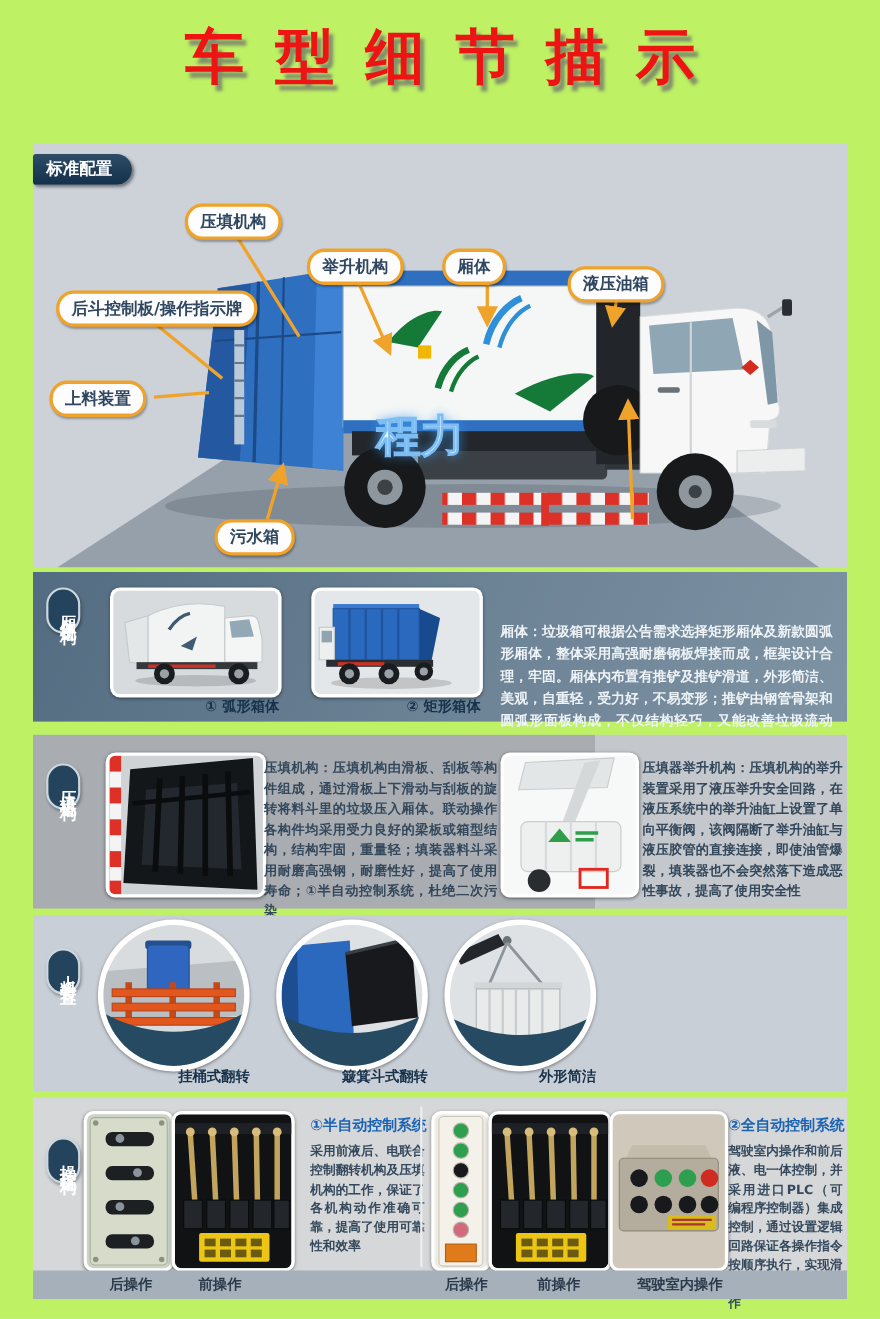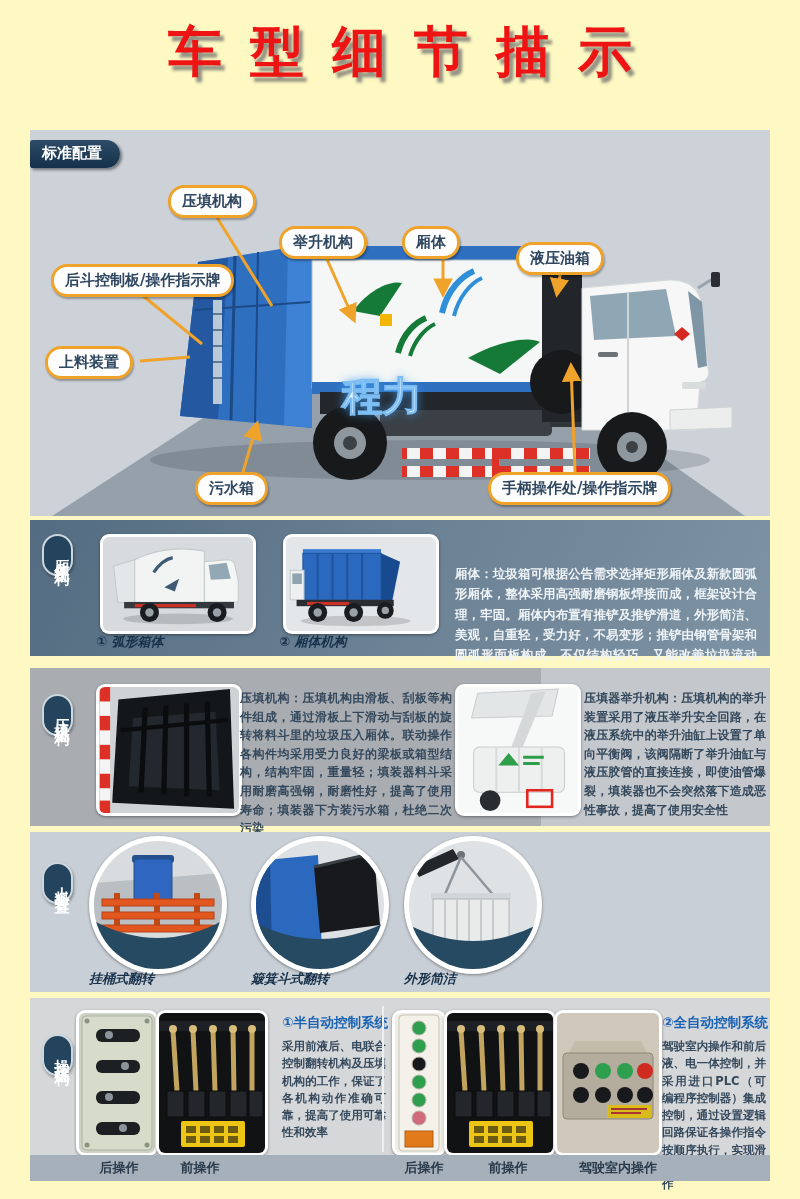--- a/index.html
+++ b/index.html
@@ -1,16 +1,16 @@
 <!DOCTYPE html>
 <html><head>
 <meta charset="utf-8">
 <style>
   html,body{margin:0;padding:0;}
-  .page{position:relative;width:800px;height:1199px;background:#fef9c3;overflow:hidden;
+  .page{position:relative;width:800px;height:1199px;background:#bef264;overflow:hidden;
         font-family:"DejaVu Sans","Liberation Sans",sans-serif;}
   .main-title{position:absolute;top:16px;left:0;width:100%;text-align:center;
         font-size:54px;font-weight:900;color:#ee1414;letter-spacing:28px;text-indent:28px;
         text-shadow:4px 5px 3px rgba(110,110,110,.75);white-space:nowrap;}
   .sec{position:absolute;left:30px;width:740px;}
   #sec1{top:130px;height:386px;background:#cdd2d9;}
   #sec2{top:520px;height:136px;background:linear-gradient(115deg,#536c81,#6d8396 55%,#7e93a3);}
   #sec3{top:668px;height:158px;background:linear-gradient(to right,#a9adb2 0 69%,#c4c8cc 69%);}
   #sec4{top:832px;height:160px;background:#c9cfd6;}
   #sec5{top:998px;height:183px;background:#d6d7d9;}
@@ -23,21 +23,21 @@
   .co-press{left:138px;top:55px;} .co-lift{left:249px;top:96px;} .co-box{left:372px;top:96px;}
   .co-oil{left:486px;top:96px;margin-top:16px;} .co-rear{left:21px;top:134px;} .co-load{left:15px;top:216px;}
   .co-sewage{left:165px;top:342px;} .co-handle{left:458px;top:342px;}
   .scene{position:absolute;left:0;top:0;width:740px;height:386px;}
   .capsule{position:absolute;left:12px;width:27px;background:#24445e;border:2px solid #ccd7de;
         border-radius:17px;color:#fff;font-weight:bold;font-size:15px;writing-mode:vertical-rl;
         text-orientation:upright;letter-spacing:4px;text-align:center;padding:11px 0;
         box-shadow:1px 2px 3px rgba(0,0,0,.35);}
   .card{position:absolute;background:#fff;border-radius:9px;padding:3px;box-shadow:0 1px 3px rgba(0,0,0,.4);}
   .card svg{display:block;border-radius:6px;width:100%;height:100%;}
-  .cap{position:absolute;font-size:13px;font-weight:bold;color:#17314b;text-align:left;font-style:italic;}
+  .cap{position:absolute;font-size:13px;font-weight:bold;color:#17314b;text-align:right;}
   .para{position:absolute;font-size:12px;line-height:1.55;color:#34485c;font-weight:600;text-align:justify;}
   #sec2 .para{color:#eef3f7;font-size:12.5px;line-height:1.62;margin-top:32px;}
   .ctl-head{font-size:13.5px;font-weight:bold;color:#1a63b4;white-space:nowrap;margin-bottom:6px;}
   .ctl-text{font-size:11.5px;line-height:1.5;color:#35495d;font-weight:600;text-align:justify;}
   .ctl-block{position:absolute;}
   .vdiv{position:absolute;left:352px;top:8px;width:2px;height:146px;background:#eceeef;}
   .footer-strip{position:absolute;left:0;bottom:0;width:100%;height:26px;background:#a6b0ba;}
   .footer-strip span{position:absolute;top:4px;transform:translateX(-50%);font-size:13px;
         font-weight:bold;color:#2a3a4a;white-space:nowrap;text-align:right;}
 </style>
@@ -138,21 +138,20 @@
       </g>
     </svg>
     <div class="badge">标准配置</div>
     <div class="callout co-press">压填机构</div>
     <div class="callout co-lift">举升机构</div>
     <div class="callout co-box">厢体</div>
     <div class="callout co-oil">液压油箱</div>
     <div class="callout co-rear">后斗控制板/操作指示牌</div>
     <div class="callout co-load">上料装置</div>
     <div class="callout co-sewage">污水箱</div>
-    <div class="callout co-handle">手柄操作处/操作指示牌</div>
   </div>
 
   <div class="sec" id="sec2">
     <div class="capsule" style="top:14px;">厢体机构</div>
     <div class="card" style="left:70px;top:14px;width:150px;height:94px;">
       <svg viewBox="0 0 142 86" style="background:#d7dbde;">
         <ellipse cx="71" cy="76" rx="52" ry="5" fill="rgba(0,0,0,.15)"></ellipse>
         <polygon points="10,26 30,20 30,62 14,60" fill="#e3e7e8" stroke="#c5cbcd"></polygon>
         <path d="M30,20 Q60,5 96,12 L96,60 L30,62 Z" fill="#f2f4f3" stroke="#c5cbcd"></path>
         <path d="M48,32 q8,-12 18,-14" stroke="#3f5b74" stroke-width="3" fill="none"></path>
@@ -180,21 +179,21 @@
         <rect x="20" y="60" width="40" height="3" fill="#cc3126"></rect>
         <circle cx="30" cy="70" r="9" fill="#1a1d20"></circle>
           <circle cx="30" cy="70" r="4" fill="#9aa2a8"></circle>
         <circle cx="64" cy="70" r="9" fill="#1a1d20"></circle>
           <circle cx="64" cy="70" r="4" fill="#9aa2a8"></circle>
         <circle cx="94" cy="68" r="8" fill="#1a1d20"></circle>
           <circle cx="94" cy="68" r="3.5" fill="#9aa2a8"></circle>
       </svg>
     </div>
     <div class="cap" style="left:66px;top:113px;width:158px;">① 弧形箱体</div>
-    <div class="cap" style="left:249px;top:113px;width:158px;">② 厢体机构</div>
+    <div class="cap" style="left:249px;top:113px;width:158px;">② 矩形箱体</div>
     <div class="para" style="left:425px;top:12px;width:302px;">厢体：垃圾箱可根据公告需求选择矩形厢体及新款圆弧形厢体，整体采用高强耐磨钢板焊接而成，框架设计合理，牢固。厢体内布置有推铲及推铲滑道，外形简洁、美观，自重轻，受力好，不易变形；推铲由钢管骨架和圆弧形面板构成，不仅结构轻巧，又能改善垃圾流动性，卸料干净彻底</div>
   </div>
 
   <div class="sec" id="sec3">
     <div class="capsule" style="top:26px;">压填机构</div>
     <div class="card" style="left:66px;top:16px;width:140px;height:126px;">
       <svg viewBox="0 0 134 122" style="background:#cfd3d6;">
         <rect x="0" y="0" width="10" height="122" fill="#f4f4f4"></rect>
         <rect x="0" y="0" width="10" height="14" fill="#dd3127"></rect>
           <rect x="0" y="28" width="10" height="14" fill="#dd3127"></rect>
@@ -203,21 +202,21 @@
         <rect x="0" y="110" width="10" height="12" fill="#dd3127"></rect>
         <polygon points="18,12 126,2 130,118 12,112" fill="#14171a"></polygon>
         <polygon points="32,30 112,24 116,100 28,96" fill="#23282e"></polygon>
         <path d="M44,20 L40,102" stroke="#0a0c0e" stroke-width="5"></path>
         <path d="M64,18 L62,104" stroke="#0a0c0e" stroke-width="5"></path>
         <path d="M84,16 L84,106" stroke="#0a0c0e" stroke-width="5"></path>
         <path d="M104,14 L106,106" stroke="#0a0c0e" stroke-width="5"></path>
         <path d="M20,42 L124,32" stroke="#0a0c0e" stroke-width="4"></path>
       </svg>
     </div>
-    <div class="para" style="left:210px;top:21px;width:212px;">压填机构：压填机构由滑板、刮板等构件组成，通过滑板上下滑动与刮板的旋转将料斗里的垃圾压入厢体。联动操作各构件均采用受力良好的梁板或箱型结构，结构牢固，重量轻；填装器料斗采用耐磨高强钢，耐磨性好，提高了使用寿命；填装器下方装污水箱，杜绝二次污染</div>
+    <div class="para" style="left:210px;top:21px;width:212px;">压填机构：压填机构由滑板、刮板等构件组成，通过滑板上下滑动与刮板的旋转将料斗里的垃圾压入厢体。联动操作各构件均采用受力良好的梁板或箱型结构，结构牢固，重量轻；填装器料斗采用耐磨高强钢，耐磨性好，提高了使用寿命；①半自动控制系统，杜绝二次污染</div>
     <div class="card" style="left:425px;top:16px;width:120px;height:126px;">
       <svg viewBox="0 0 114 122" style="background:#f7f8f8;">
         <polygon points="18,6 96,2 90,28 12,30" fill="#e3e6e6" stroke="#c9cdcd"></polygon>
         <polygon points="70,6 84,4 60,62 50,60" fill="#d4d8d8"></polygon>
         <rect x="14" y="58" width="88" height="44" rx="6" fill="#eef0ef" stroke="#c9cdcd"></rect>
         <path d="M36,58 V102 M58,58 V102 M80,58 V102" stroke="#d8dbdb" stroke-width="2"></path>
         <polygon points="48,64 58,76 38,76" fill="#2f9e4a"></polygon>
         <path d="M62,68 h20 M62,74 h16" stroke="#2f9e4a" stroke-width="3"></path>
         <circle cx="30" cy="110" r="10" fill="#2a2d30"></circle>
         <rect x="66" y="100" width="24" height="16" fill="none" stroke="#e0281e" stroke-width="2.5"></rect>

